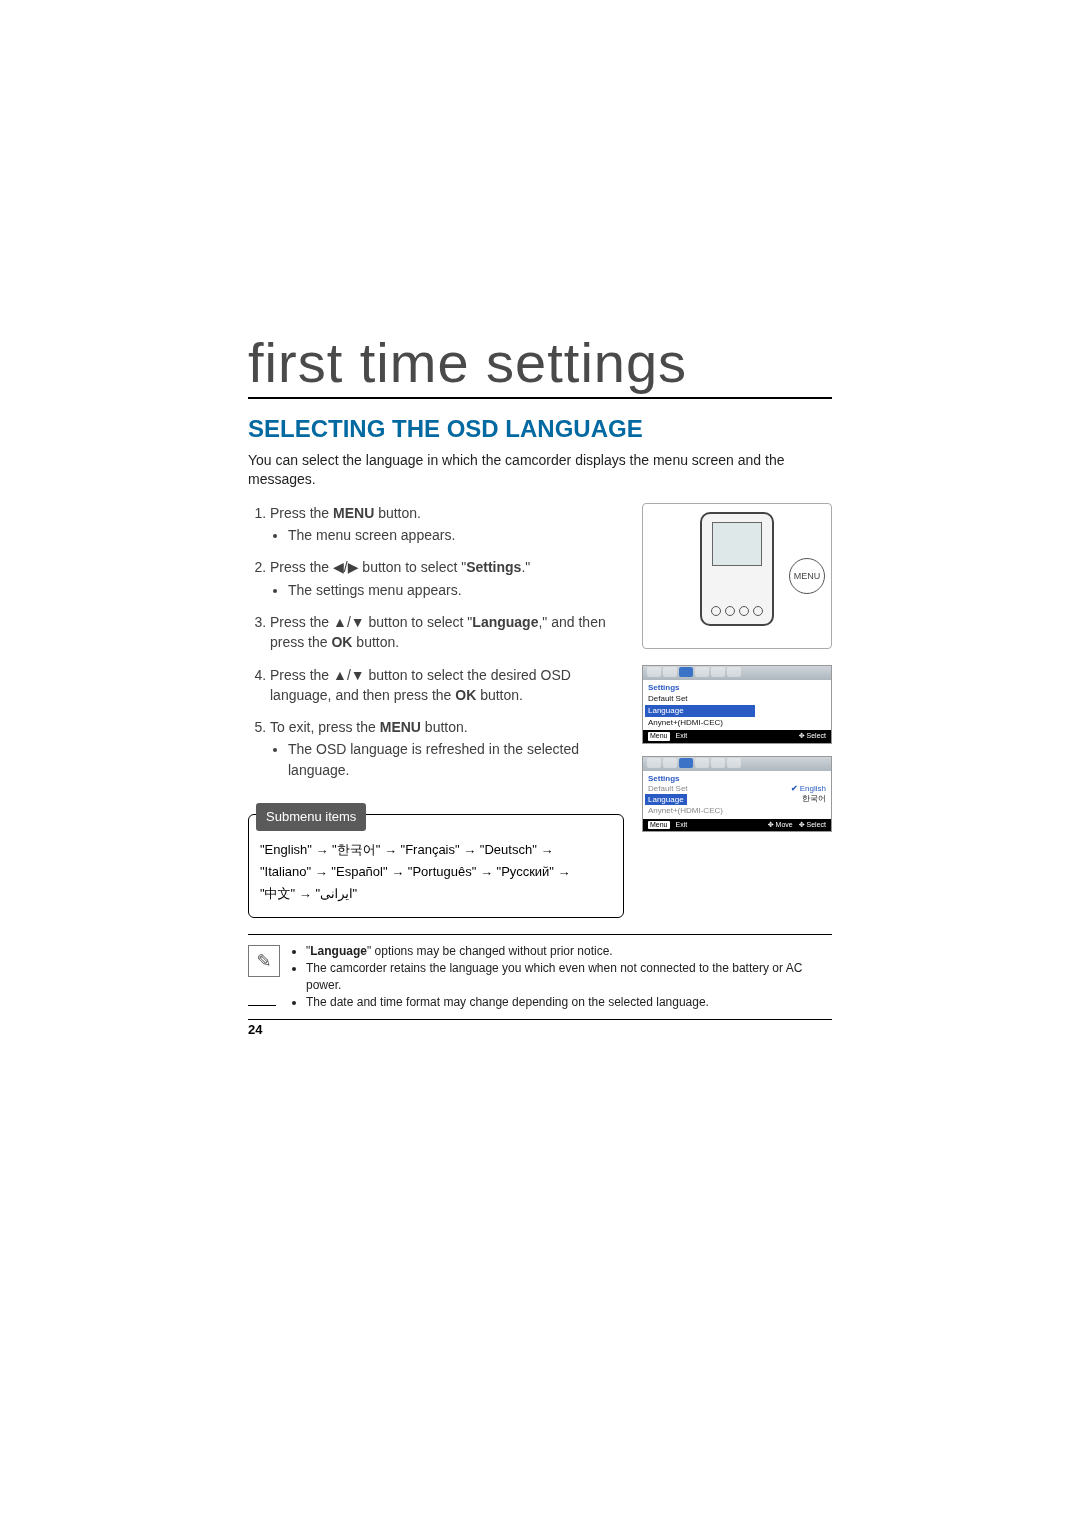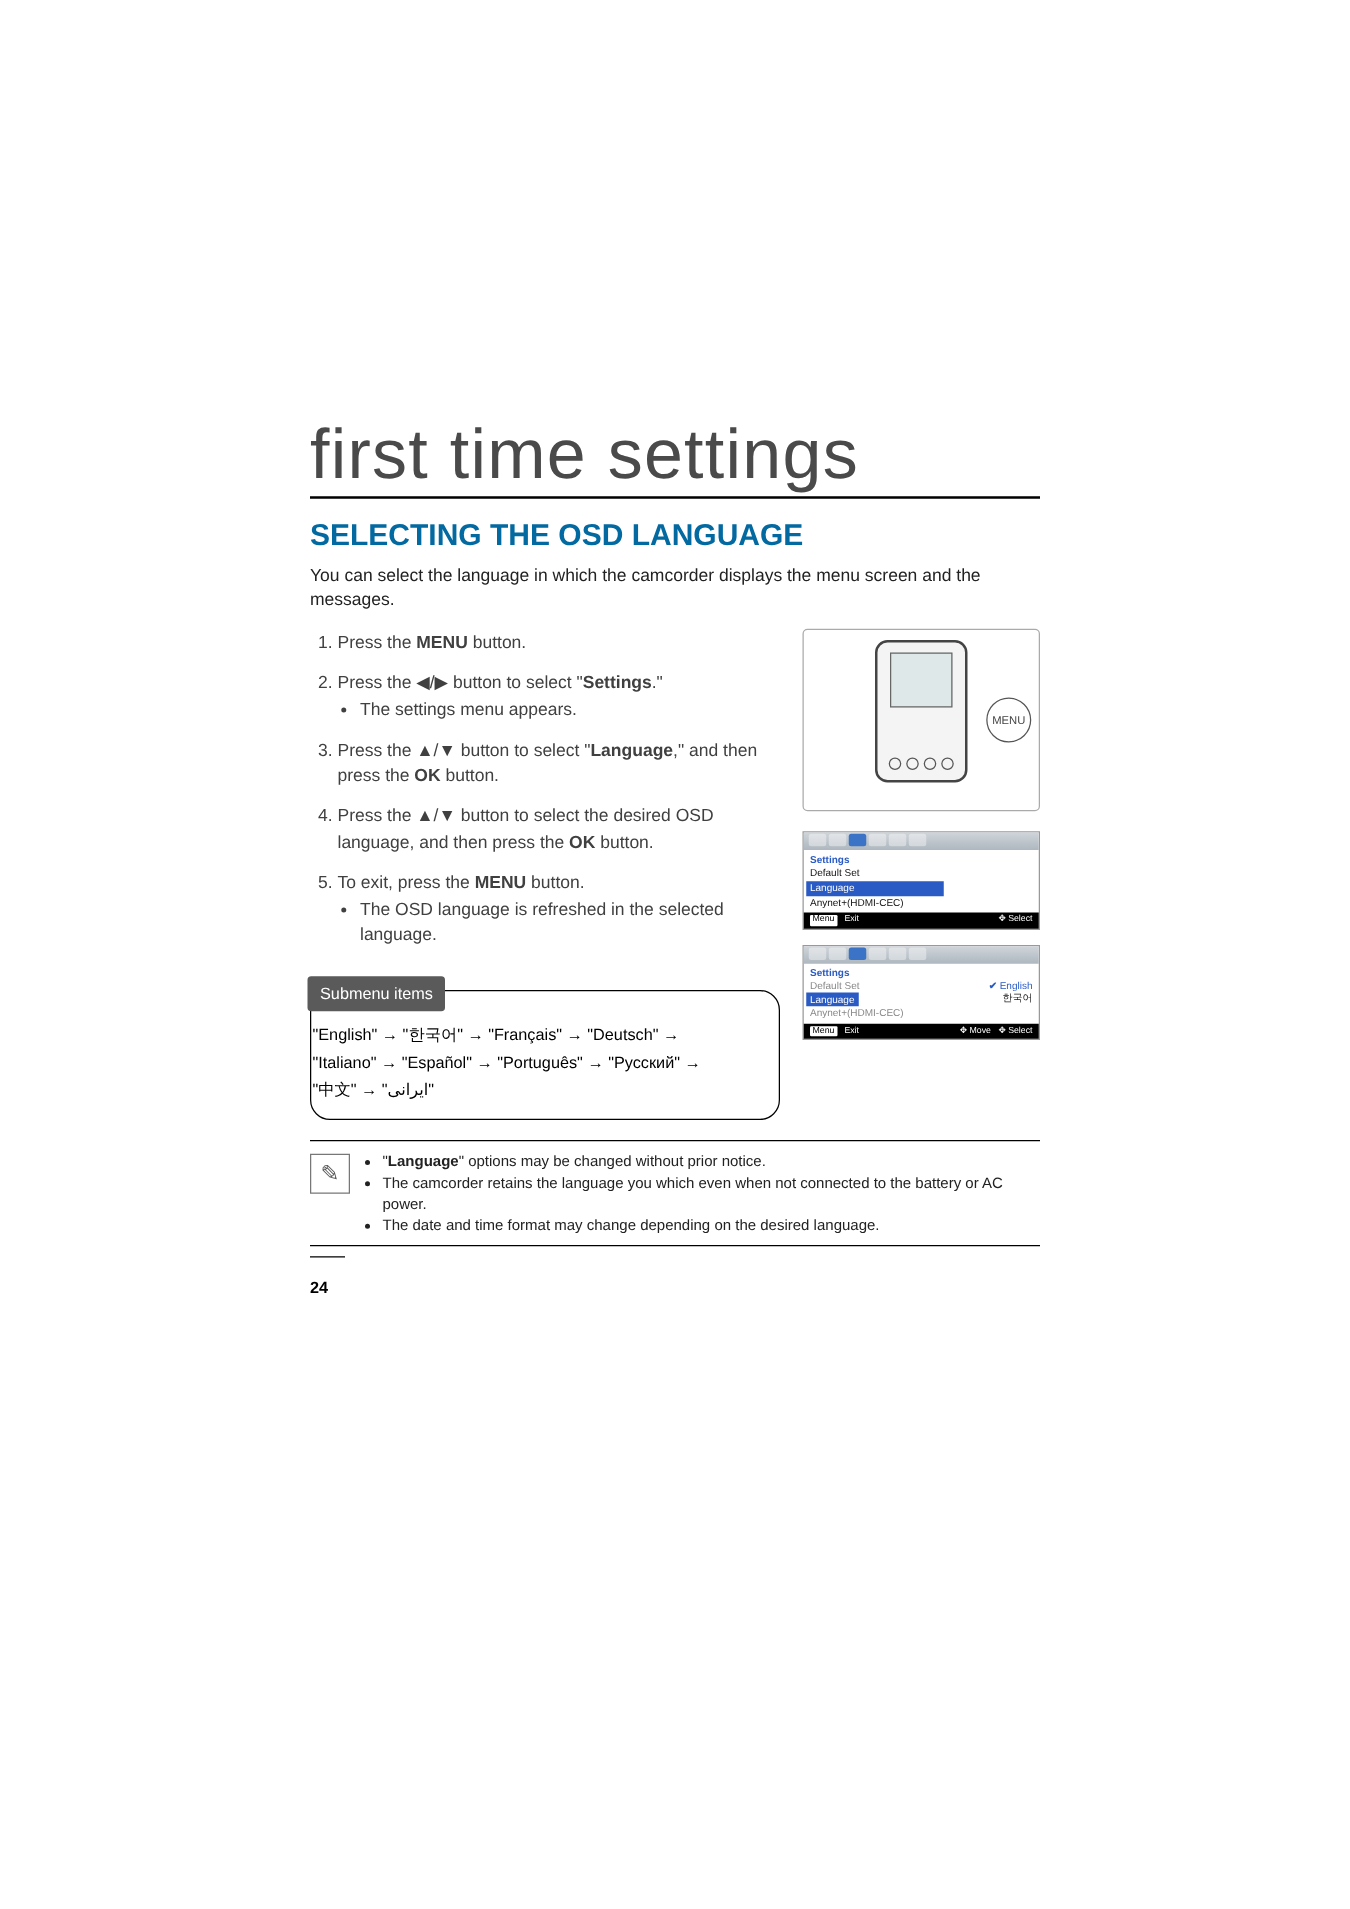--- a/index.html
+++ b/index.html
@@ -8,21 +8,21 @@
   .heading{font-size:24px;font-weight:bold;color:#0369a1;margin:16px 0 8px}
   .intro{font-size:14px;color:#222;margin:4px 0 14px;line-height:1.35}
   .cols{display:flex;gap:18px}
   .left{flex:1 1 auto}
   .right{width:190px;flex:0 0 auto}
   ol.steps{font-size:14px;color:#404040;padding-left:22px;margin:0;line-height:1.45}
   ol.steps>li{margin-bottom:12px}
   ol.steps ul{list-style:disc;padding-left:18px;margin:2px 0 0}
   .b{font-weight:bold}
   .tri{font-family:inherit}
-  .subbox{border:1px solid #000;border-radius:16px;padding:10px 1px 12px;margin-top:34px;font-size:13px;line-height:1.7}
+  .subbox{border:1px solid #000;border-radius:6px;padding:10px 11px 12px;margin-top:34px;font-size:13px;line-height:1.7}
   .subhdr{display:inline-block;background:#5a5a5a;color:#fff;padding:3px 10px;border-radius:3px;position:relative;top:-22px;left:-4px;font-size:13px}
   .subbox .flow{margin-top:-14px}
   .notes{display:flex;gap:8px;margin-top:16px;font-size:12px;color:#222;border-top:1px solid #000;border-bottom:1px solid #000;padding:8px 0}
   .ico{width:30px;height:30px;border:1px solid #777;display:flex;align-items:center;justify-content:center;font-size:18px;color:#555;flex:0 0 auto;margin-top:2px}
   .notes ul{list-style:disc;margin:0;padding-left:18px;line-height:1.4}
   .pnum{position:absolute;bottom:490px;left:190px;font-size:13px;font-weight:bold;border-top:1px solid #000;padding-top:16px;width:28px}
   
   .diag{border:1px solid #aaa;border-radius:4px;padding:8px;margin-bottom:16px;background:#fff}
   .cam{width:70px;height:110px;border:2px solid #444;border-radius:10px;margin:0 auto;position:relative;background:#f4f4f4}
   .cam .scr{position:absolute;top:8px;left:10px;right:10px;height:42px;border:1px solid #666;background:#dfe8e8}
@@ -49,20 +49,23 @@
 <div class="page">
   <div class="chapter">first time settings</div>
   <div class="heading">SELECTING THE OSD LANGUAGE</div>
   <div class="intro">You can select the language in which the camcorder displays the menu screen and the messages.</div>
 
   <div class="cols">
     <div class="left">
       <ol class="steps">
         <li>
           <span>Press the </span><span class="b">MENU</span><span> button.</span>
+          <ul>
+              <li>The menu screen appears.</li>
+            </ul>
         </li>
         <li>
           <span>Press the </span><span class="tri">◀/▶</span><span> button to select "</span><span class="b">Settings</span><span>."</span>
           <ul>
               <li>The settings menu appears.</li>
             </ul>
         </li>
         <li>
           <span>Press the </span><span class="tri">▲/▼</span><span> button to select "</span><span class="b">Language</span><span>," and then press the </span><span class="b">OK</span><span> button.</span>
         </li>
@@ -152,18 +155,18 @@
         </div>
       </div>
     </div>
   </div>
 
   <div class="notes">
     <div class="ico">✎</div>
     <ul>
       <li><span>"</span><span class="b">Language</span><span>" options may be changed without prior notice.</span></li>
       <li>The camcorder retains the language you which even when not connected to the battery or AC power.</li>
-      <li>The date and time format may change depending on the desired language.</li>
+      <li>The date and time format may change depending on the selected language.</li>
     </ul>
   </div>
 
   <div class="pnum">24</div>
 </div>
 
 </body></html>

